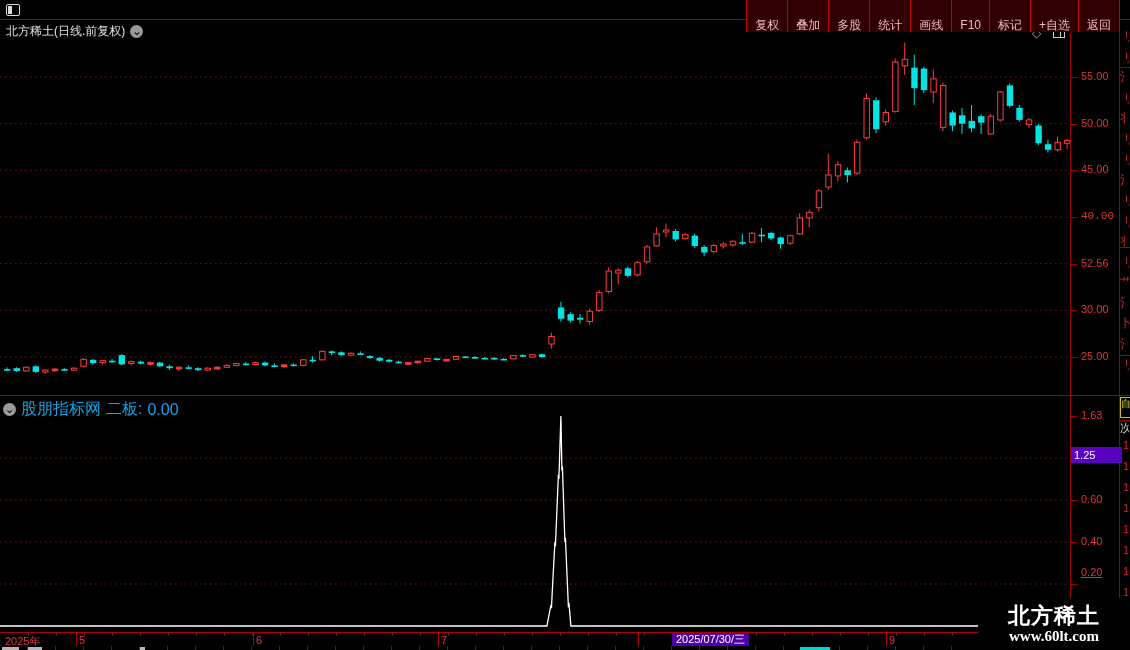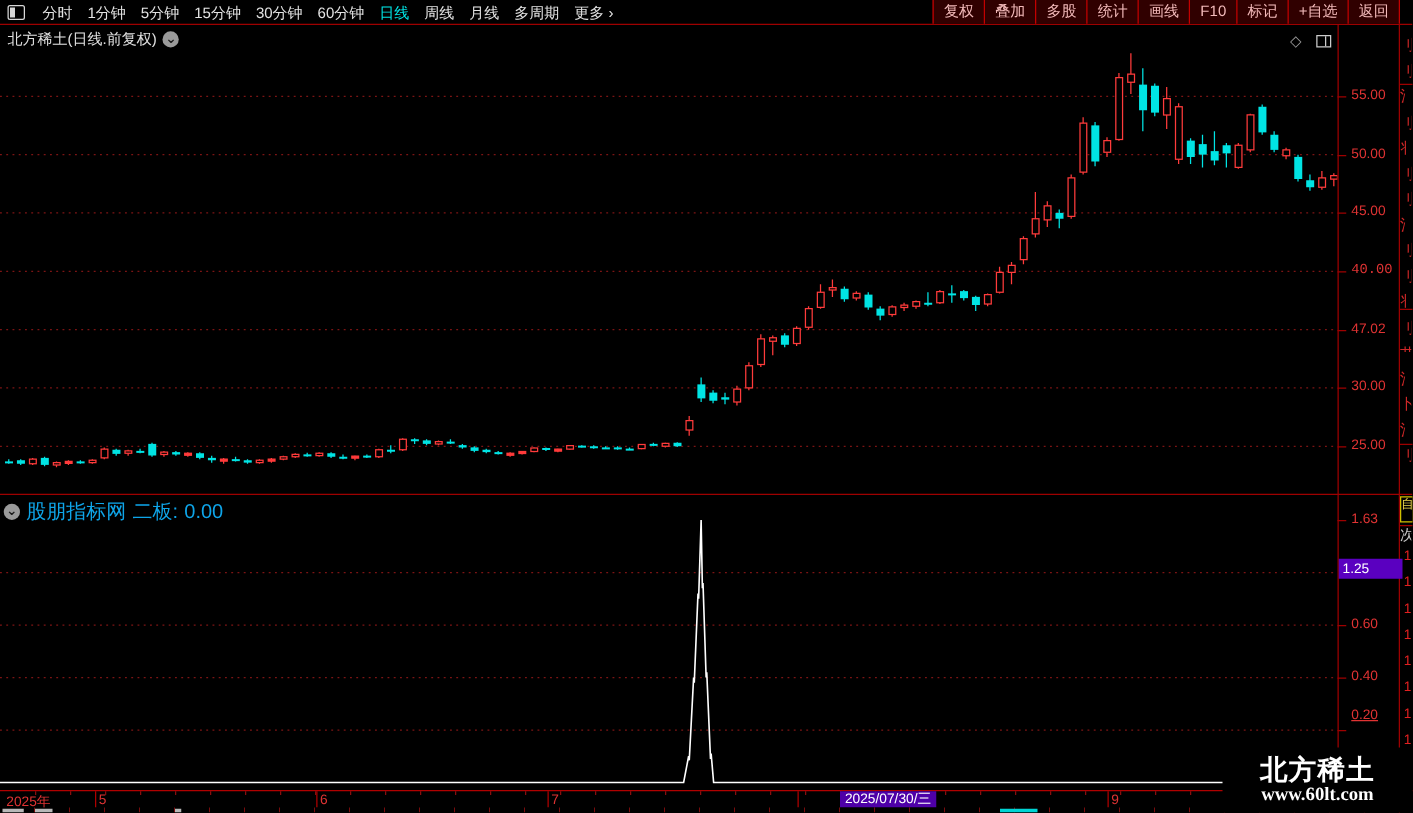--- a/index.html
+++ b/index.html
@@ -8,21 +8,21 @@
   .abs{position:absolute;}
   
   #toolbar{left:0;top:0;width:1130px;height:19px;background:#000;border-bottom:1px solid #9e0000;
            display:flex;align-items:center;z-index:30;}
   #tb-window-icon{width:12px;height:10px;border:1px solid #d8d8d8;border-radius:2px;margin:0 8px 0 6px;position:relative;}
   #tb-window-icon::after{content:"";position:absolute;left:1px;top:1px;bottom:1px;width:4px;background:#d8d8d8;}
   .tb-item{color:#e3e3e3;font-size:12px;padding:0 6px;line-height:18px;white-space:nowrap;cursor:default;}
   .tb-item.active{color:#00e5e5;}
   #right-toolbar{position:absolute;right:10px;top:0;height:19px;display:flex;z-index:31;}
   .rtb-item{background:#300000;border-left:1px solid #c30000;color:#f2b9b9;font-size:12px;
-            line-height:18px;padding:0 8px;white-space:nowrap;}
+            line-height:18px;padding:16px 8px;white-space:nowrap;}
   .rtb-item:last-child{border-right:1px solid #c30000;}
   
   .redline{background:#9e0000;z-index:6;}
   .gridlabel{color:#e03333;font-size:11px;z-index:7;}
   #main-title{left:6px;top:23px;color:#e0e0e0;font-size:12px;z-index:12;display:flex;align-items:center;gap:5px;}
   .circle-chevron{display:inline-block;width:13px;height:13px;border-radius:50%;background:#9a9a9a;color:#1a1a1a;
                   font-size:11px;line-height:12px;text-align:center;font-weight:bold;}
   #corner-diamond{left:1032px;top:26px;color:#9a9a9a;font-size:12px;z-index:12;}
   #corner-window{left:1053px;top:28px;width:10px;height:8px;border:1px solid #cccccc;z-index:12;}
   #corner-window::after{content:"";position:absolute;right:0;top:0;bottom:0;width:3px;border-left:1px solid #cccccc;}
@@ -55,33 +55,20 @@
   #strip-tab{position:absolute;left:0;width:9px;border:1px solid #d0c000;color:#e8d44d;font-size:10px;
              line-height:11px;overflow:hidden;}
   .strip-sep{position:absolute;left:0;width:11px;height:1px;background:#9e0000;}
   svg{position:absolute;left:0;z-index:5;}
 </style>
 </head>
 <body>
 
 <div id="toolbar" class="abs">
   <div id="tb-window-icon"></div>
-  <div id="tb-items" style="display: flex;">
-      <span class="tb-item">分时</span>
-      <span class="tb-item">1分钟</span>
-      <span class="tb-item">5分钟</span>
-      <span class="tb-item">15分钟</span>
-      <span class="tb-item">30分钟</span>
-      <span class="tb-item">60分钟</span>
-      <span class="tb-item active">日线</span>
-      <span class="tb-item">周线</span>
-      <span class="tb-item">月线</span>
-      <span class="tb-item">多周期</span>
-      <span class="tb-item">更多 ›</span>
-    </div>
 </div>
 <div id="right-toolbar">
     <span class="rtb-item">复权</span>
     <span class="rtb-item">叠加</span>
     <span class="rtb-item">多股</span>
     <span class="rtb-item">统计</span>
     <span class="rtb-item">画线</span>
     <span class="rtb-item">F10</span>
     <span class="rtb-item">标记</span>
     <span class="rtb-item">+自选</span>
@@ -332,21 +319,21 @@
 <div id="main-axis-line" class="abs redline" style="left:1070px;top:19px;width:1px;height:626px"></div>
 <div id="price-labels">
     <div class="abs gridlabel" style="left: 1081px; top: 70px;">55.00</div>
     <div class="abs redline" style="left: 1070px; top: 77px; width: 7px; height: 1px;"></div>
     <div class="abs gridlabel" style="left: 1081px; top: 116.665px;">50.00</div>
     <div class="abs redline" style="left: 1070px; top: 123.665px; width: 7px; height: 1px;"></div>
     <div class="abs gridlabel" style="left: 1081px; top: 163.33px;">45.00</div>
     <div class="abs redline" style="left: 1070px; top: 170.33px; width: 7px; height: 1px;"></div>
     <div class="abs gridlabel" style="left: 1081px; top: 209.995px; font-family: Liberation Mono, monospace;">40.00</div>
     <div class="abs redline" style="left: 1070px; top: 216.995px; width: 7px; height: 1px;"></div>
-    <div class="abs gridlabel" style="left: 1081px; top: 256.66px;">47.02</div>
+    <div class="abs gridlabel" style="left: 1081px; top: 256.66px;">52.56</div>
     <div class="abs redline" style="left: 1070px; top: 263.66px; width: 7px; height: 1px;"></div>
     <div class="abs gridlabel" style="left: 1081px; top: 303.325px;">30.00</div>
     <div class="abs redline" style="left: 1070px; top: 310.325px; width: 7px; height: 1px;"></div>
     <div class="abs gridlabel" style="left: 1081px; top: 349.99px;">25.00</div>
     <div class="abs redline" style="left: 1070px; top: 356.99px; width: 7px; height: 1px;"></div>
   </div>
 
 <div class="abs redline" style="left:0;top:395px;width:1130px;height:1px"></div>
 <div id="ind-header" class="abs">
   <span class="circle-chevron">⌄</span>

